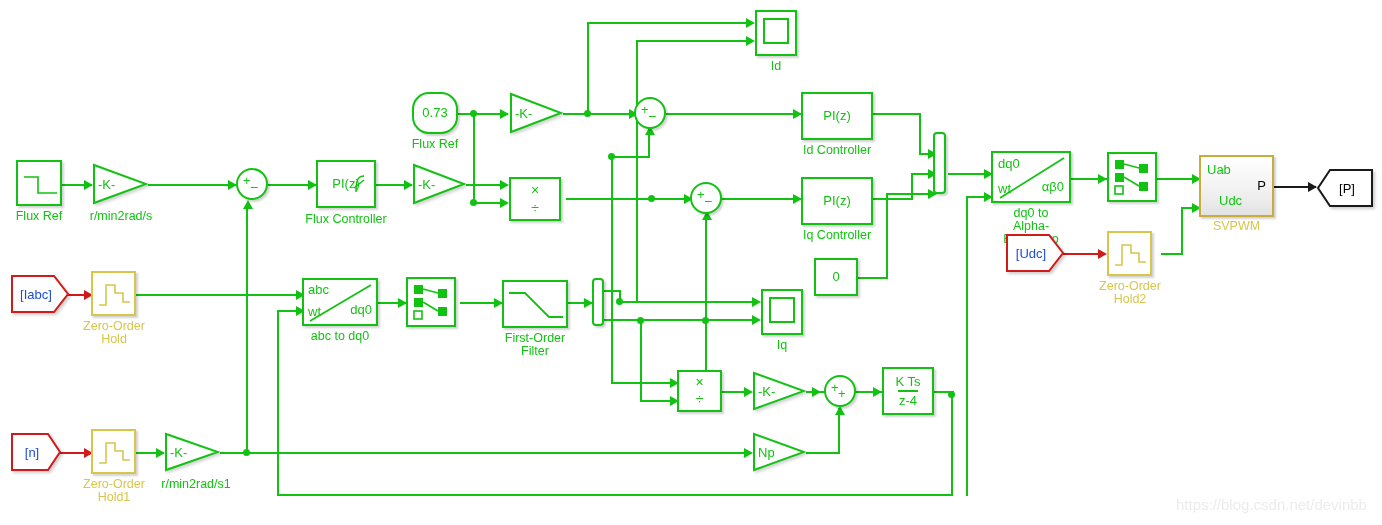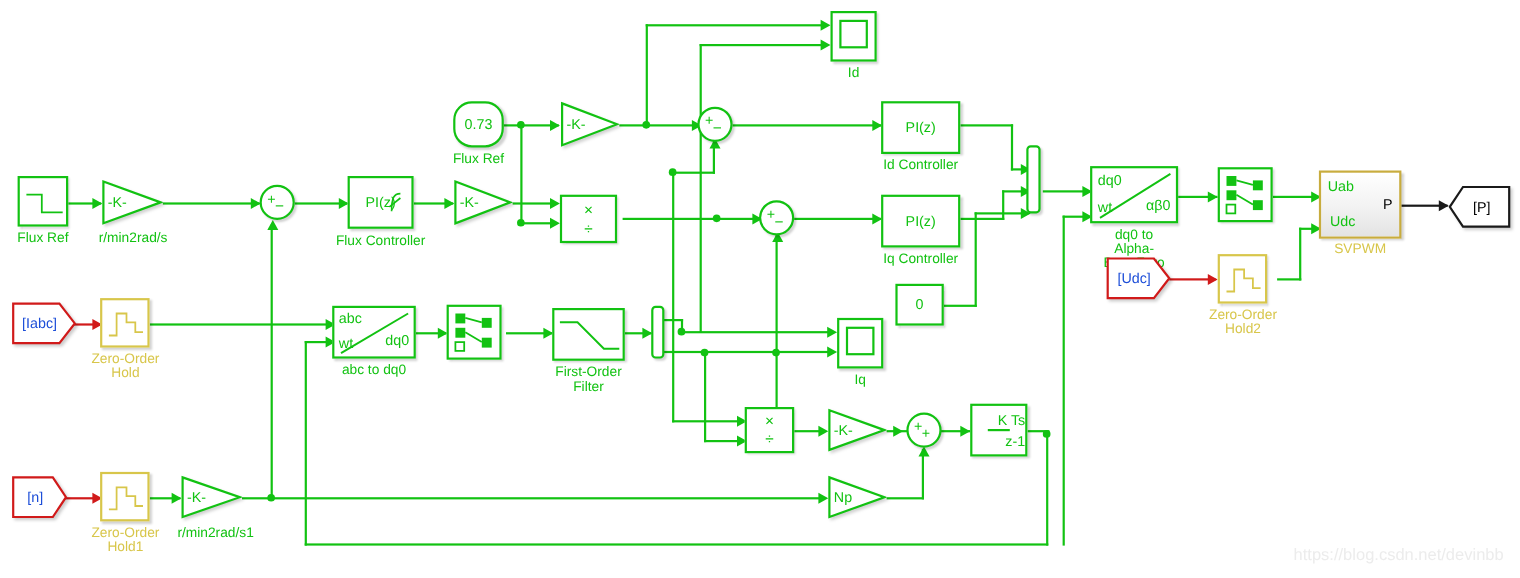--- a/index.html
+++ b/index.html
@@ -63,21 +63,21 @@
   
   .mux{position:absolute;box-sizing:border-box;border:2px solid #12c212;border-radius:4px;
        background:#fff;box-shadow:2px 2px 2px rgba(0,0,0,.18);}
 
   
   .port{position:absolute;font-size:13px;}
   .port.g{color:#12c212;}
   .port.k{color:#000;}
 
   
-  .frac{position:absolute;left:0;right:0;top:50%;transform:translateY(-50%);text-align:right;
+  .frac{position:absolute;left:0;right:0;top:50%;transform:translateY(-50%);text-align:center;
         color:#12c212;font-size:13px;line-height:15px;}
   .frac .bar{height:2px;background:#12c212;margin:1px 14px;}
 
   .watermark{position:absolute;color:#ececec;font-size:15px;}
 </style>
 </head>
 <body>
 
 <div id="canvas">
 
@@ -340,21 +340,21 @@
       <rect x="6" y="32" width="8" height="8" fill="none" stroke="#12c212" stroke-width="1.6"></rect>
       <rect x="30" y="10" width="9" height="9" fill="#12c212"></rect>
       <rect x="30" y="28" width="9" height="9" fill="#12c212"></rect>
       <line x1="15" y1="10" x2="30" y2="14" stroke="#12c212" stroke-width="1.6"></line>
       <line x1="15" y1="23" x2="30" y2="32" stroke="#12c212" stroke-width="1.6"></line>
     </svg>
   </div>
 
   <div class="blk subsys" style="left:1199px;top:155px;width:75px;height:62px;">
     <div class="port g" style="left:6px;top:5px;">Uab</div>
-    <div class="port g" style="left:8px;top:36px;">Udc</div>
+    <div class="port g" style="left:18px;top:36px;">Udc</div>
     <div class="port k" style="right:6px;top:21px;">P</div>
   </div>
   <div class="cap yellow" style="left:1199px;top:220px;width:75px;">SVPWM</div>
 
   <div class="tag dark" style="left:1316px;top:168px;width:58px;height:40px;">
     <svg width="58" height="40">
       <path d="M14,2 L56,2 L56,38 L14,38 L2,20 Z" fill="#fff" stroke="#1a1a1a" stroke-width="2"></path>
     </svg>
     <div class="tg">[P]</div>
   </div>
@@ -430,21 +430,21 @@
 
   <div class="sum" style="left:824px;top:375px;">
     <div class="s1">+</div>
     <div class="s2b" style="top:9px;left:12px;">+</div>
   </div>
 
   <div class="blk" style="left:882px;top:367px;width:52px;height:48px;">
     <div class="frac">
       <div>K Ts</div>
       <div class="bar"></div>
-      <div>z-1</div>
+      <div>z-4</div>
     </div>
   </div>
 
   <div class="gain" style="left:752px;top:432px;width:54px;height:40px;">
     <svg width="54" height="40">
         <polygon points="2,2 52,20 2,38" fill="#fff" stroke="#12c212" stroke-width="2"></polygon>
       </svg>
     <div class="gt">Np</div>
   </div>
 

